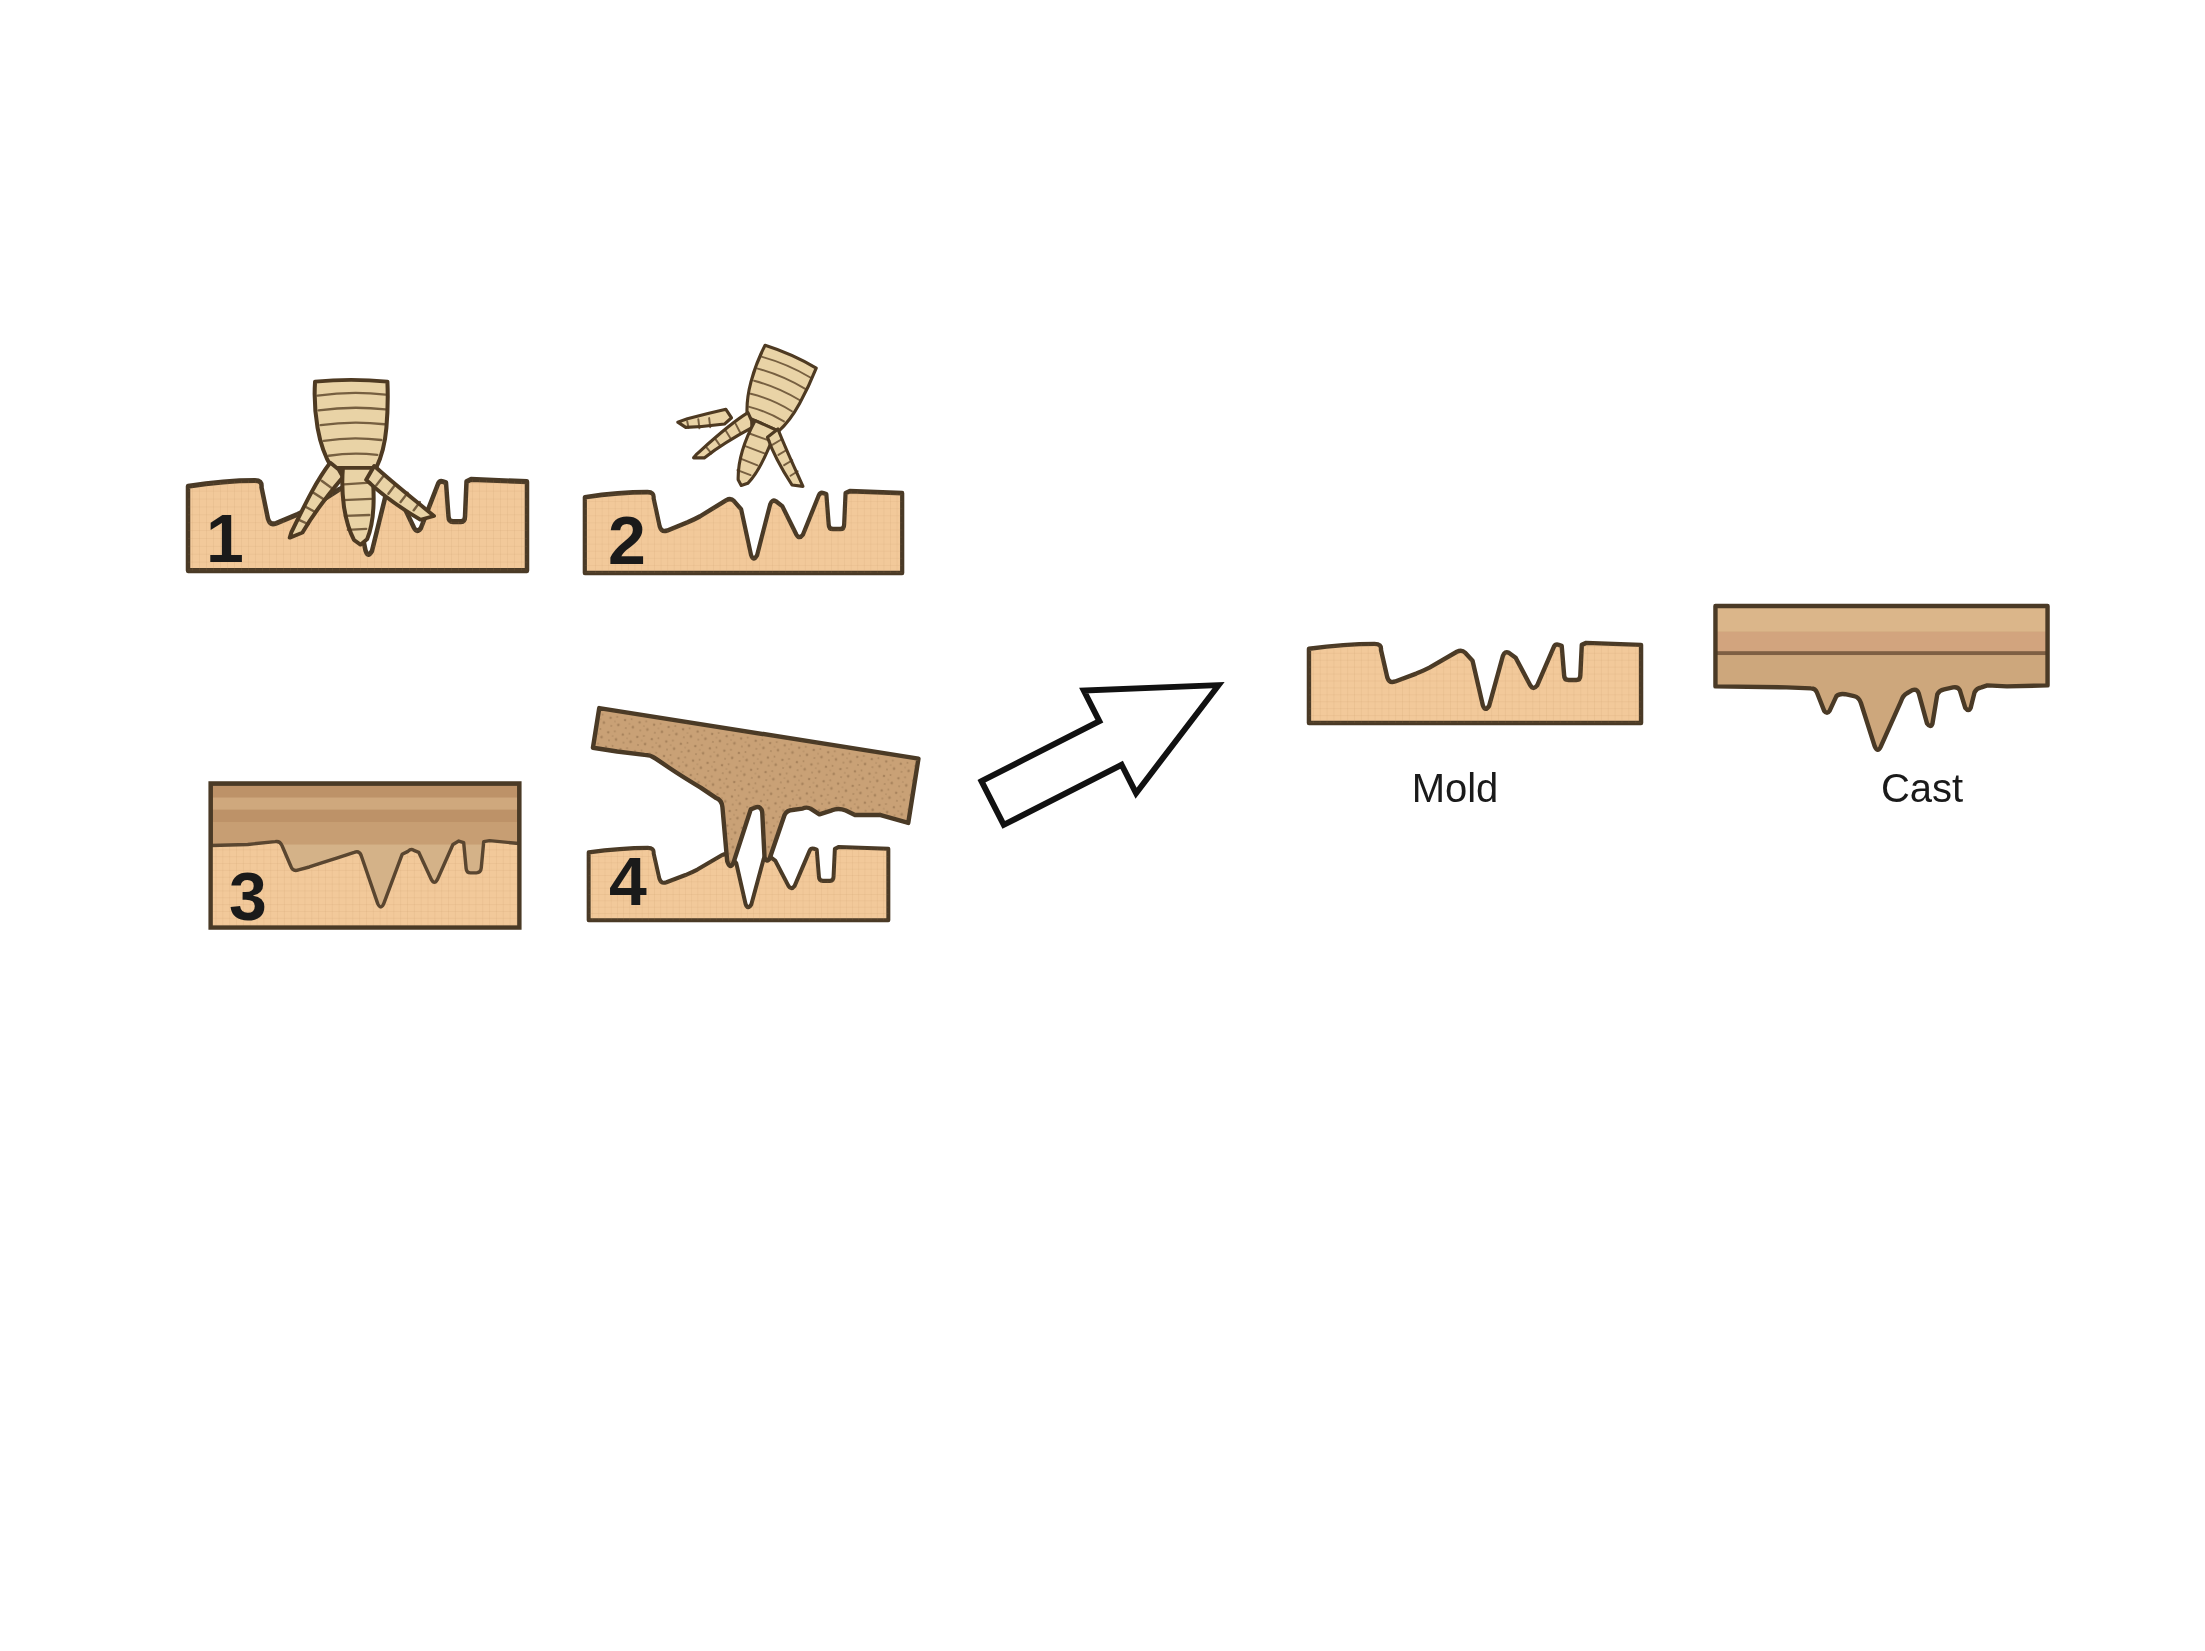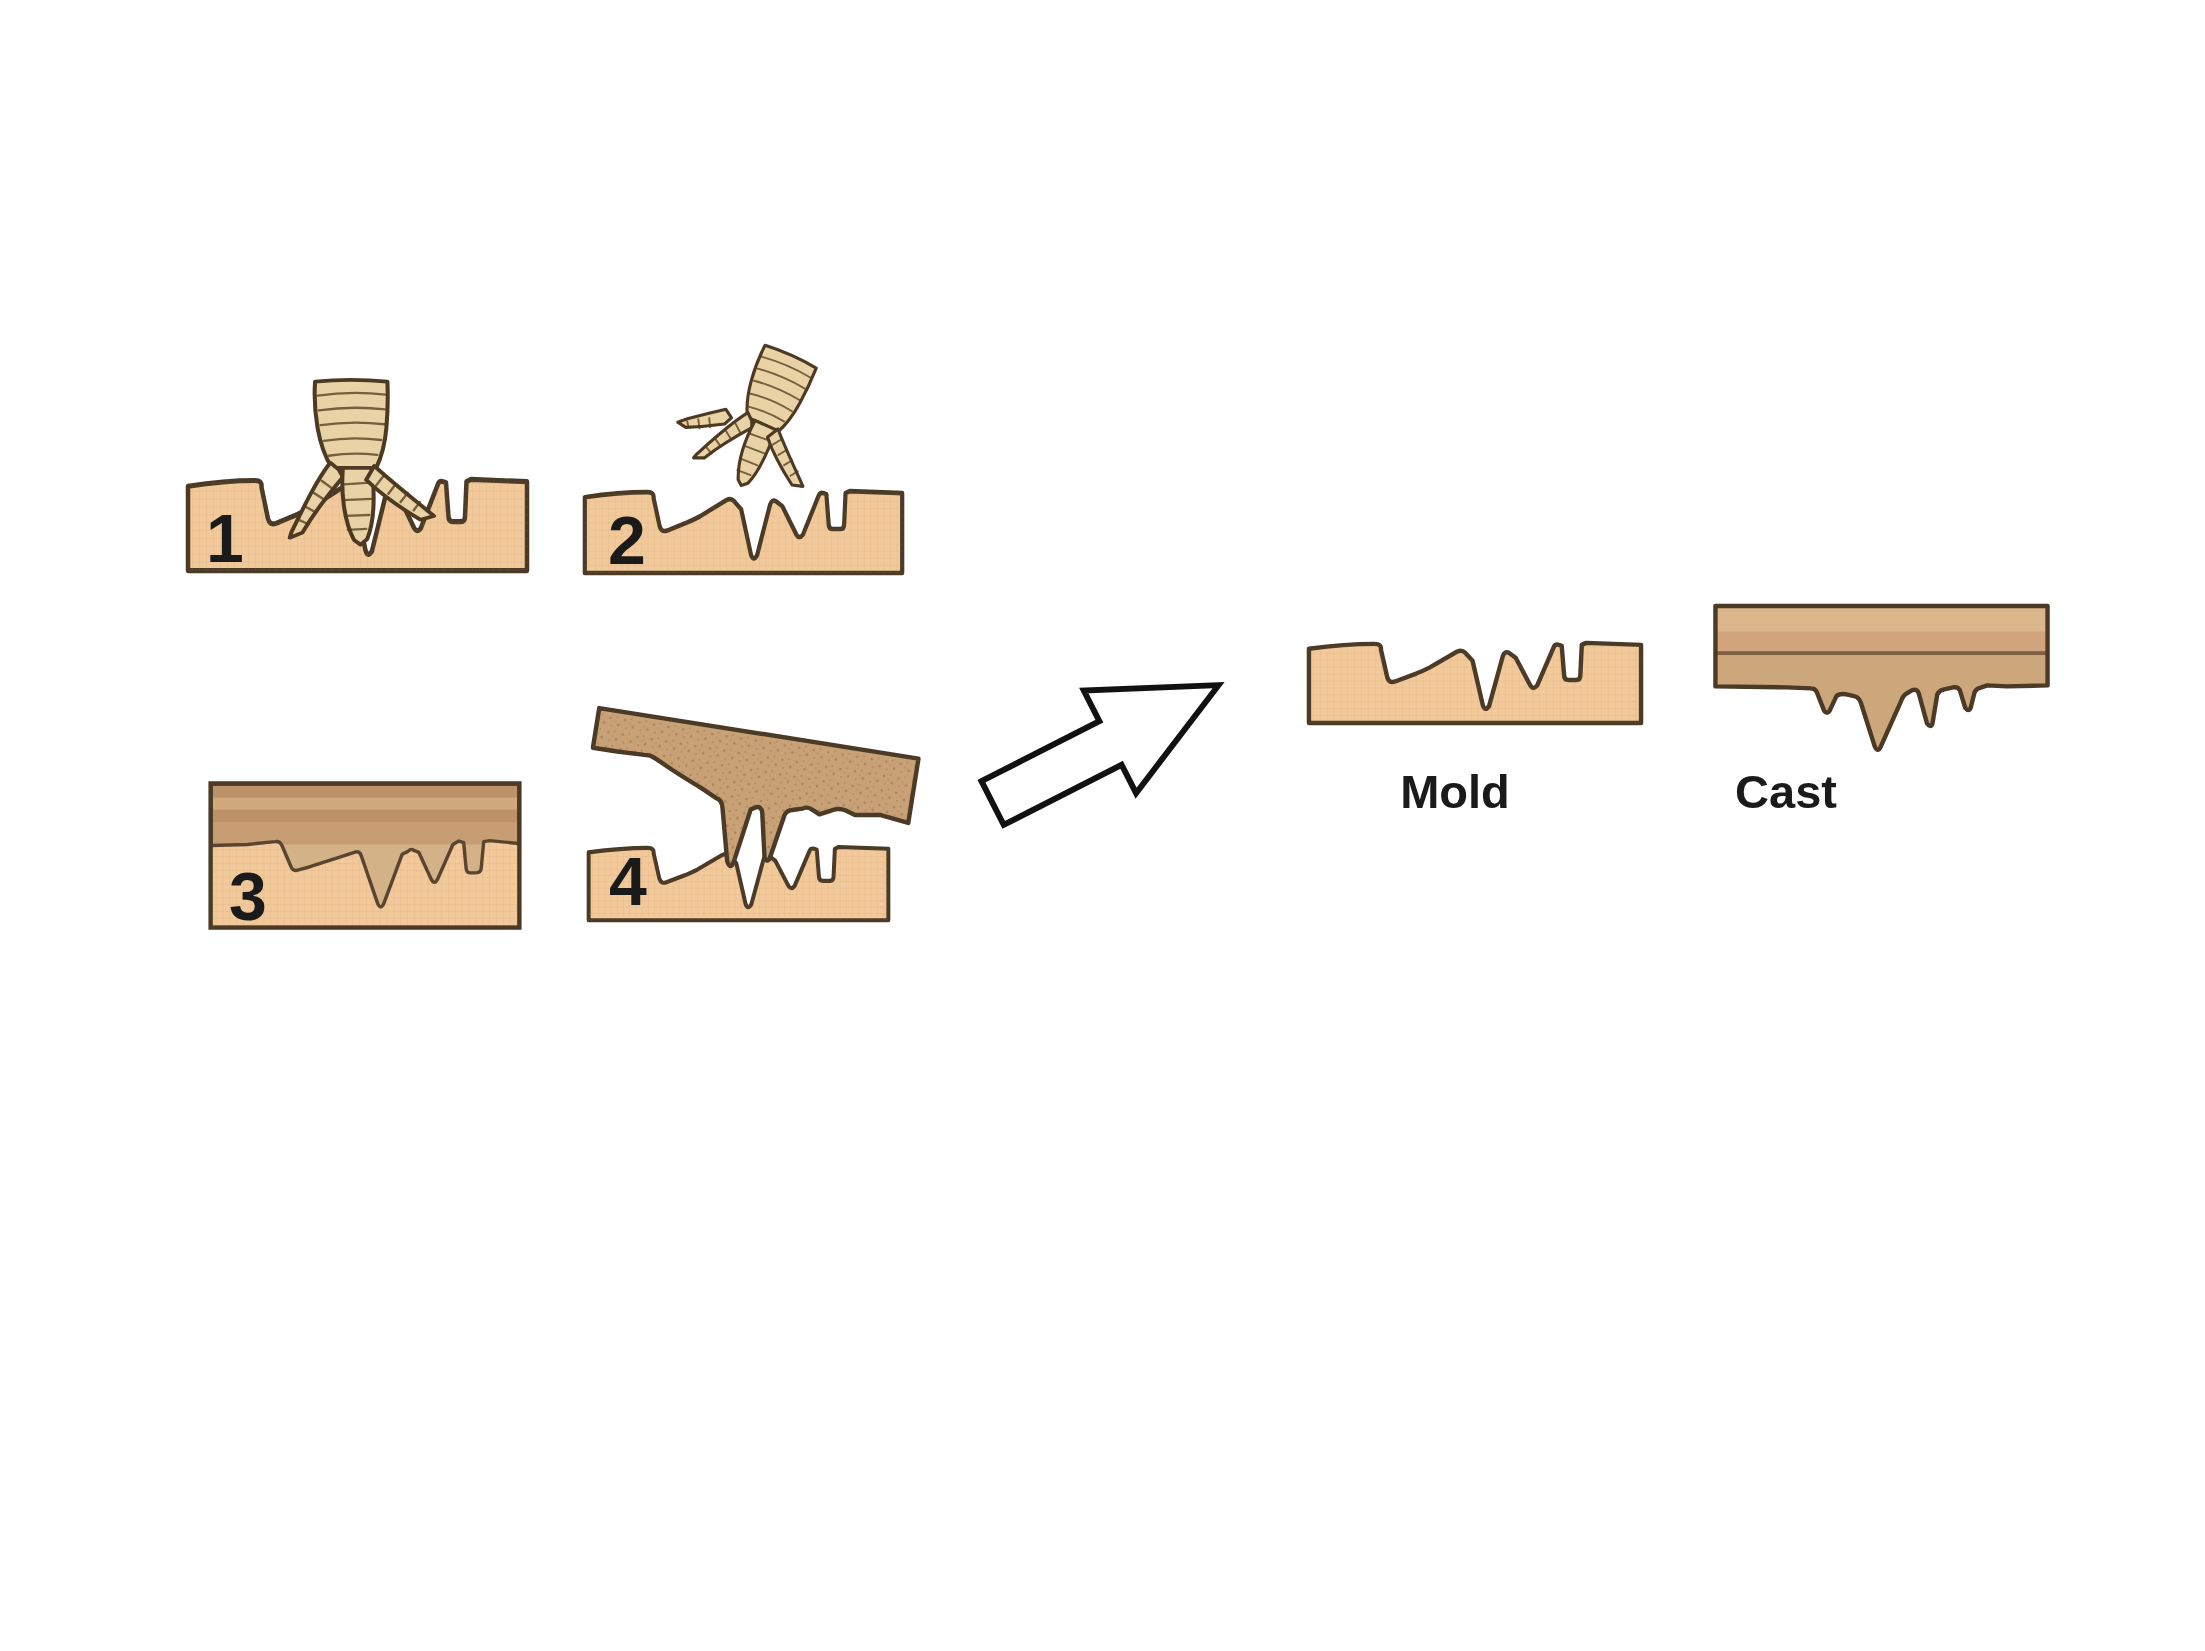--- a/index.html
+++ b/index.html
@@ -17,22 +17,22 @@
     font-weight:700;
     font-size:68px;
     line-height:1;
     color:#1a1a1a;
     letter-spacing:0;
   }
   .result-label{
     position:absolute;
     width:196px;
     text-align:center;
-    font-weight:700;
-    font-size:47px;
+    font-weight:400;
+    font-size:40px;
     line-height:1;
     color:#1a1a1a;
   }
   svg{display:block;overflow:visible;}
 </style>
 </head>
 <body>
 
 <div class="stage">
 
@@ -192,17 +192,17 @@
         <rect x="0" y="0" width="688" height="320" fill="#CDA77C"></rect>
         <rect x="0" y="100" width="688" height="8" fill="#7e5f43"></rect>
         <rect x="0" y="60" width="688" height="40" fill="#D2A47E"></rect>
         <rect x="0" y="8" width="688" height="52" fill="#DBB68A"></rect>
       </g>
       <path d="M5,8 L683,8 L683,170 L600,172 L560,170 L548,174 Q538,176 534,184 L526,216 Q522,225 515,216 L504,180 Q500,172 490,174
                L472,178 Q462,180 458,188 L448,248 Q444,258 437,248 L420,186 Q416,176 406,180 L396,186 Q388,190 384,202
                L342,296 Q336,308 330,294 L302,206 Q298,194 288,192 L270,188 Q258,186 252,192 L238,222 Q233,230 227,222
                L212,184 Q209,176 200,176 L150,174 L5,172 Z" fill="none" stroke="#4a3a26" stroke-width="9" stroke-linejoin="round"></path>
     </svg>
-    <div class="result-label" style="left:1688px;top:768px;">Cast</div>
+    <div class="result-label" style="left:1824px;top:768px;">Cast</div>
   </div>
 
 </div>
 
 
 </body></html>

